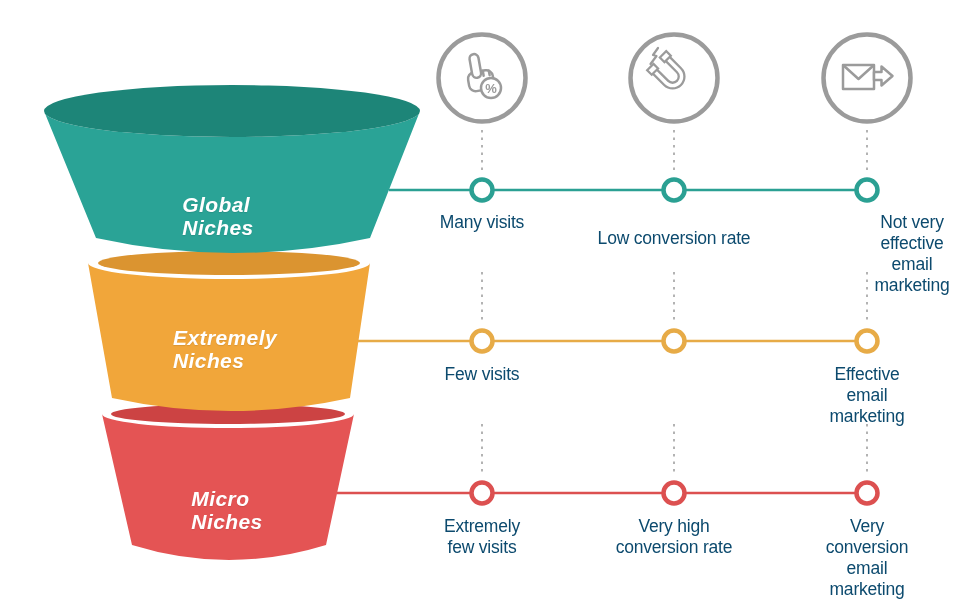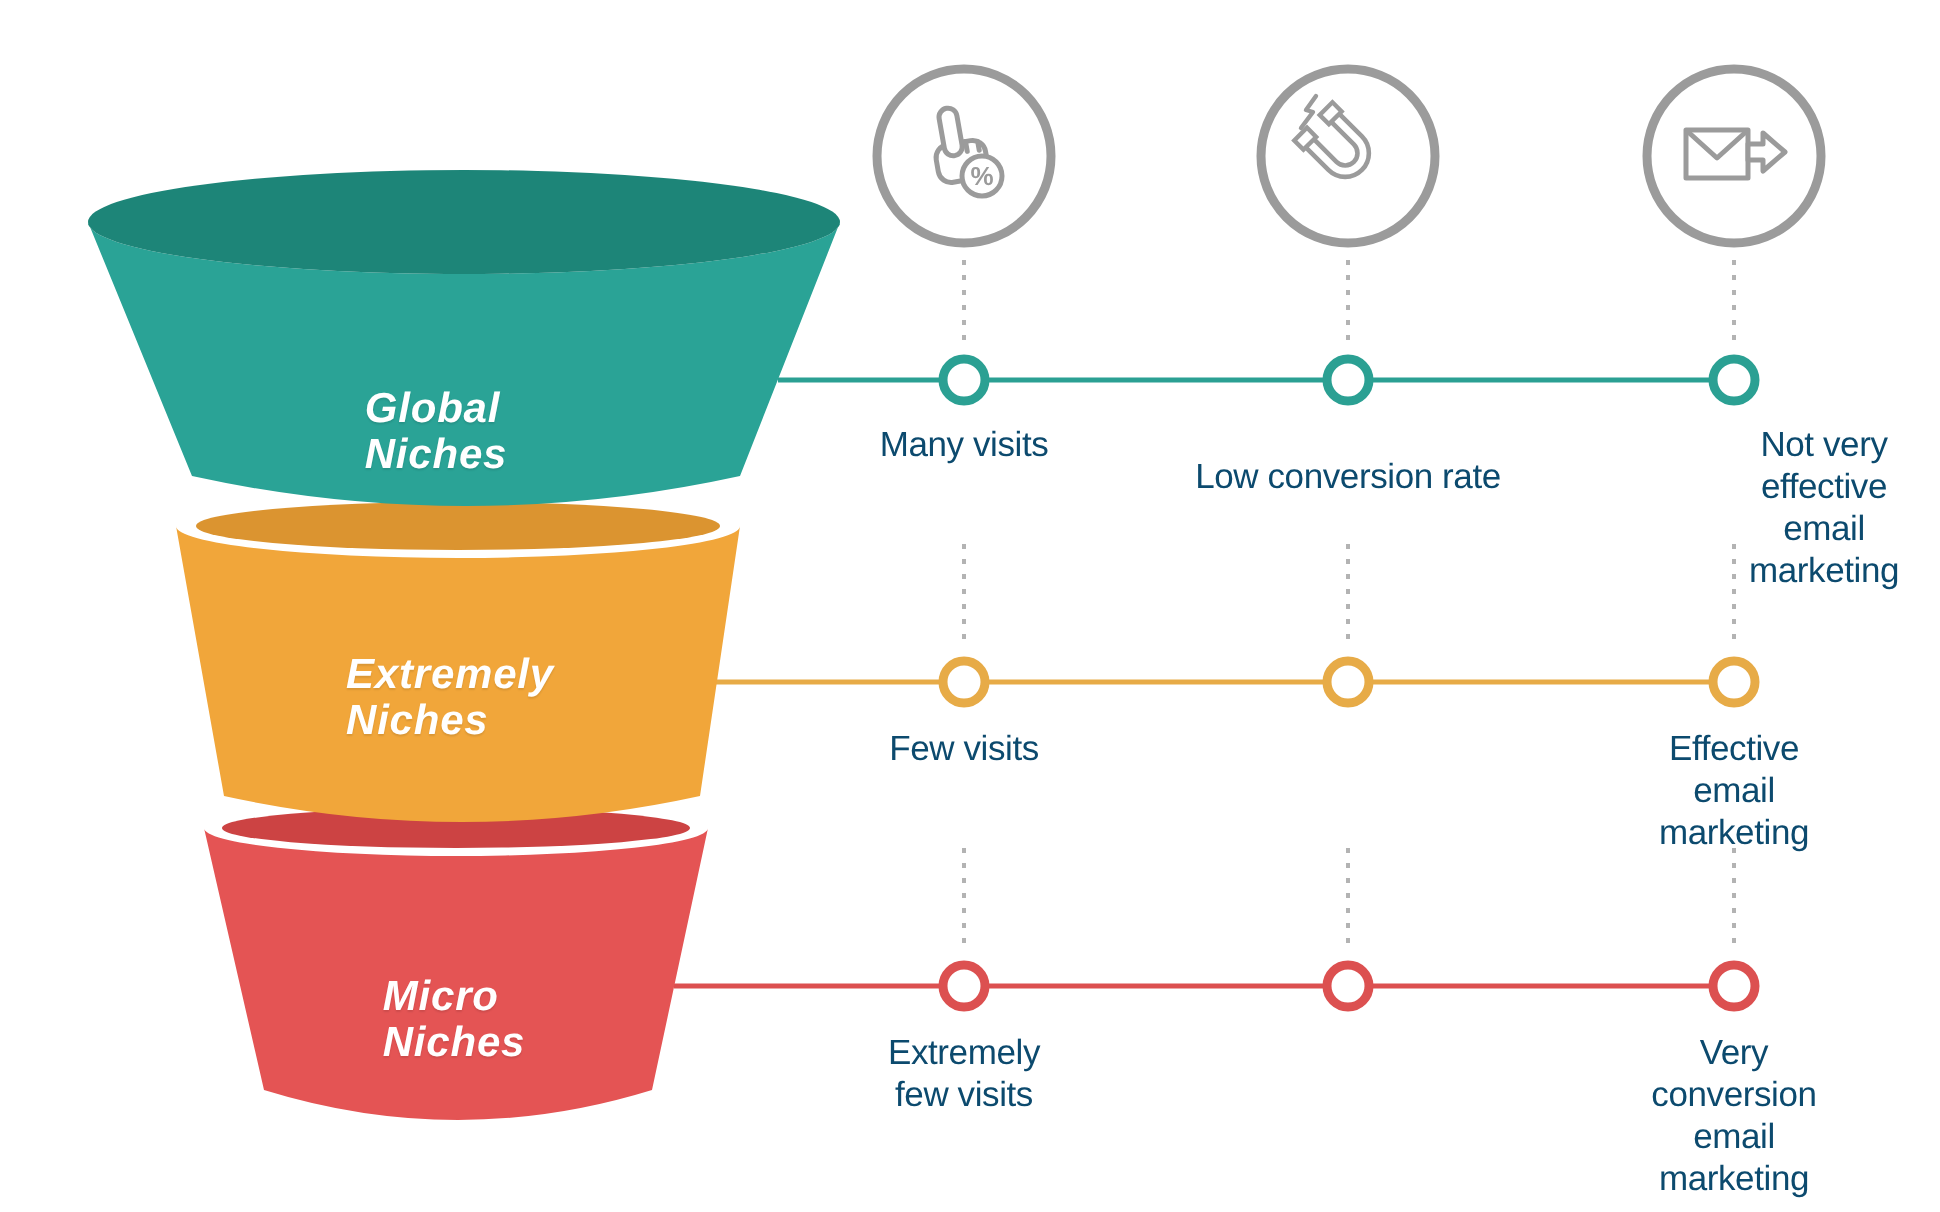--- a/index.html
+++ b/index.html
@@ -116,16 +116,18 @@
   <div class="metric-label" style="left:674px;top:228px">Low conversion rate</div>
   <div class="metric-label" style="left:912px;top:212px">Not very effective
 email marketing</div>
 
   <div class="metric-label" style="left:482px;top:364px">Few visits</div>
   <div class="metric-label" style="left:867px;top:364px">Effective
 email marketing</div>
 
   <div class="metric-label" style="left:482px;top:516px">Extremely
 few visits</div>
+  <div class="metric-label" style="left:674px;top:516px">Very high
+conversion rate</div>
   <div class="metric-label" style="left:867px;top:516px">Very conversion
 email marketing</div>
 
 </div>
 
 </body></html>

